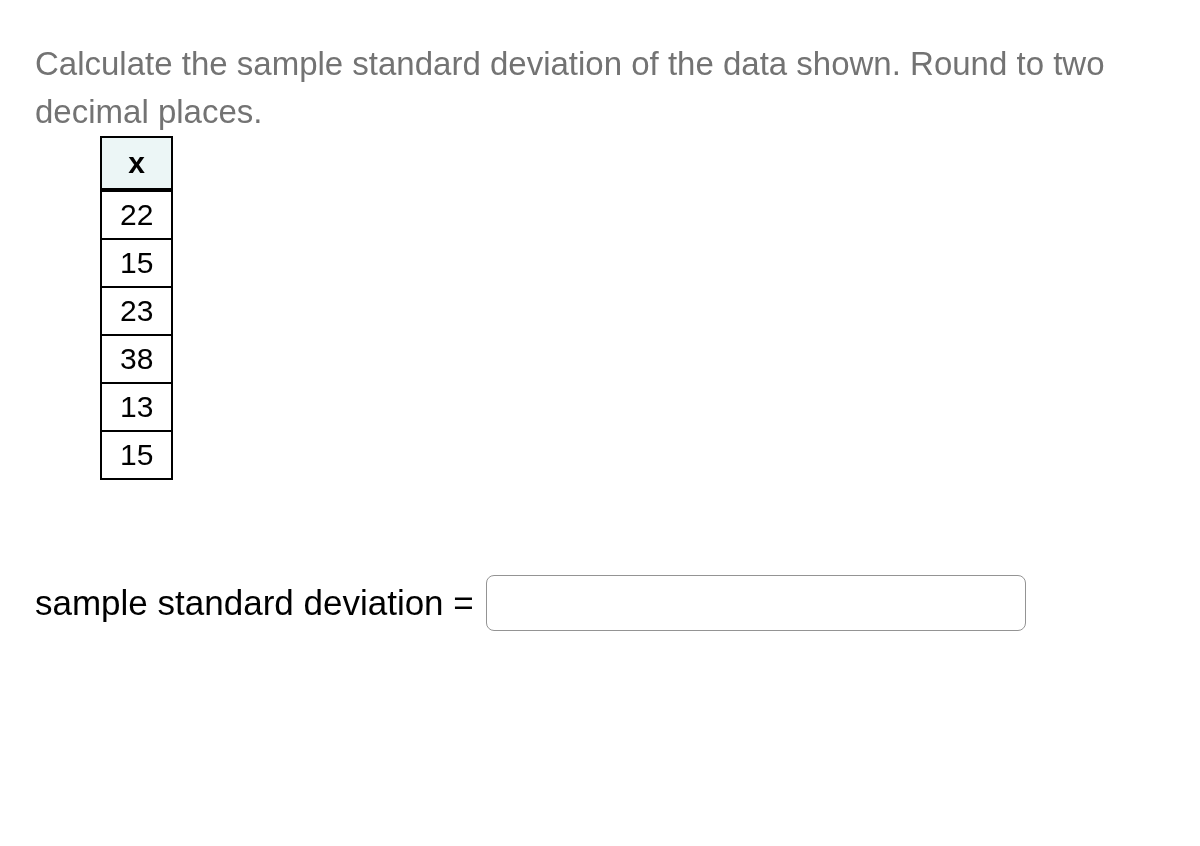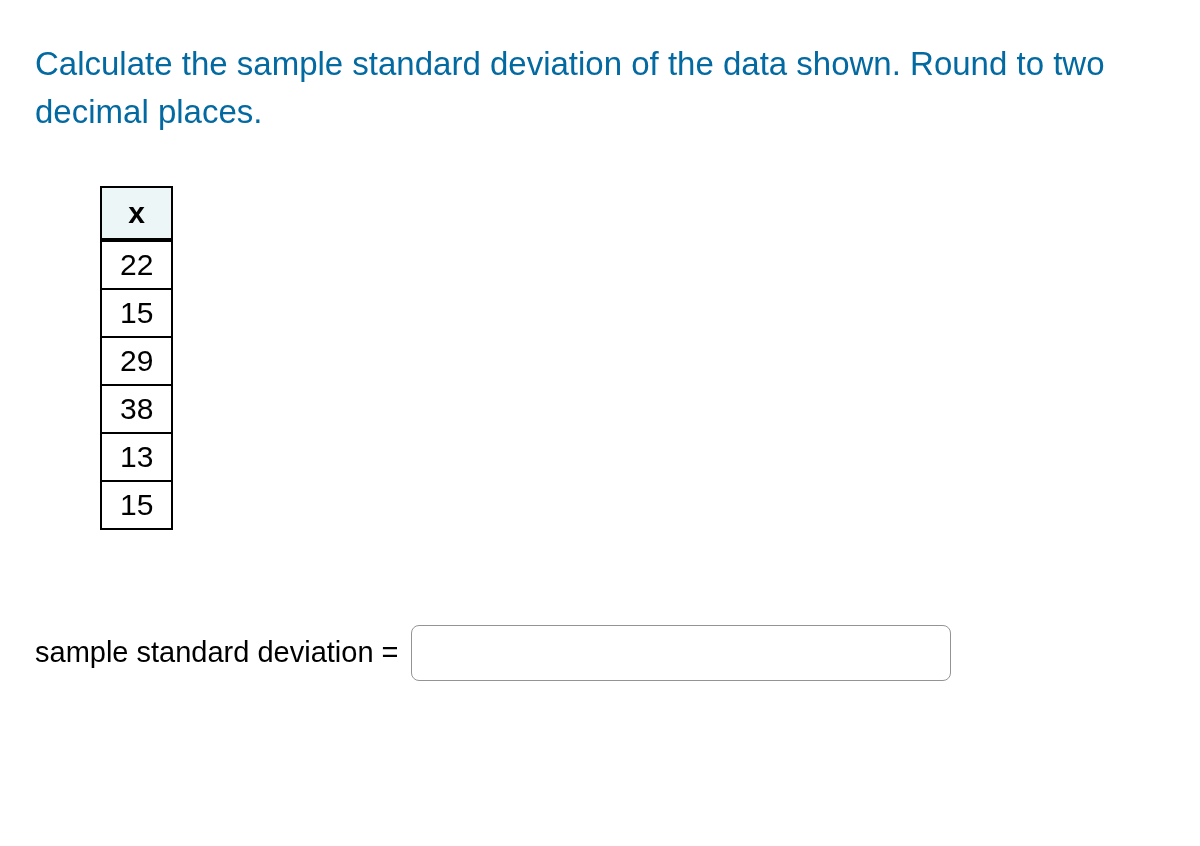--- a/index.html
+++ b/index.html
@@ -11,23 +11,22 @@
       font-family: "Lucida Sans", "Lucida Grande", Verdana, sans-serif;
       background: #fff;
       width: 1200px;
       height: 846px;
     }
     .container {
       padding: 40px 35px;
     }
     .prompt {
       font-size: 33px;
-      color: #0369a1;
+      color: #737373;
       line-height: 1.45;
-      margin-bottom: 50px;
     }
     .data-table {
       margin-left: 65px;
       border-collapse: collapse;
     }
     .data-table th {
       background: #ecf6f6;
       border: 2px solid #000;
       border-bottom: 4px solid #000;
       font-weight: bold;
@@ -43,21 +42,21 @@
       text-align: center;
       font-family: Verdana, sans-serif;
     }
     .answer-row {
       margin-top: 95px;
       display: flex;
       align-items: center;
       gap: 12px;
     }
     .answer-label {
-      font-size: 29px;
+      font-size: 35px;
       color: #000;
     }
     .answer-input {
       width: 540px;
       height: 56px;
       border: 1px solid #949494;
       border-radius: 8px;
       font-size: 28px;
       padding: 4px 12px;
       background: #fff;
@@ -76,21 +75,21 @@
       </tr>
     </thead>
     <tbody>
       <tr>
           <td>22</td>
         </tr>
       <tr>
           <td>15</td>
         </tr>
       <tr>
-          <td>29</td>
+          <td>23</td>
         </tr>
       <tr>
           <td>38</td>
         </tr>
       <tr>
           <td>13</td>
         </tr>
       <tr>
           <td>15</td>
         </tr>

